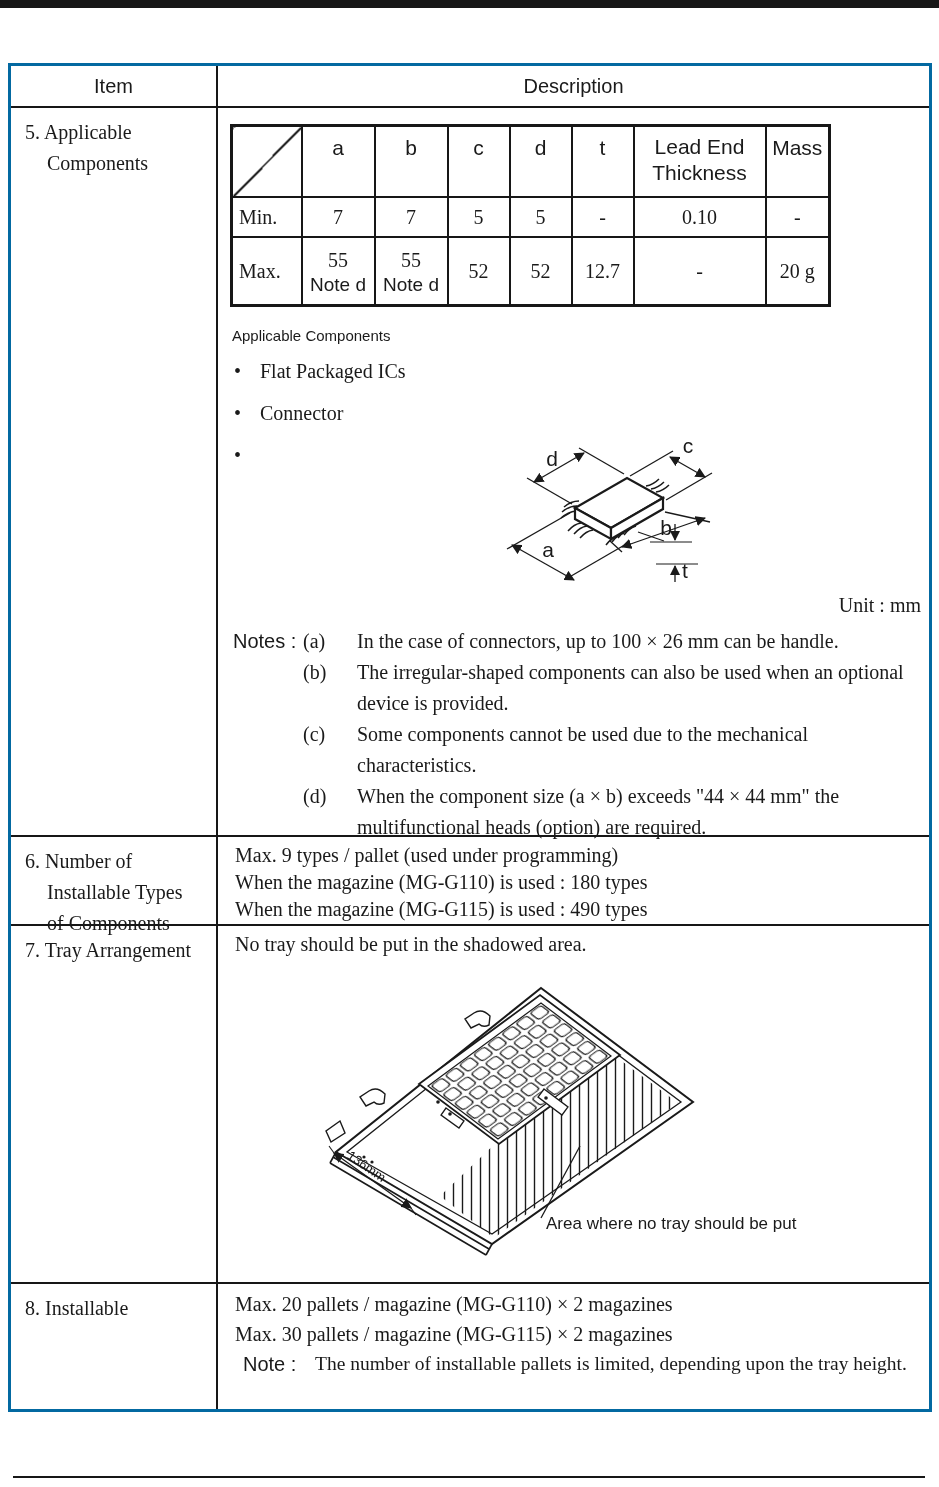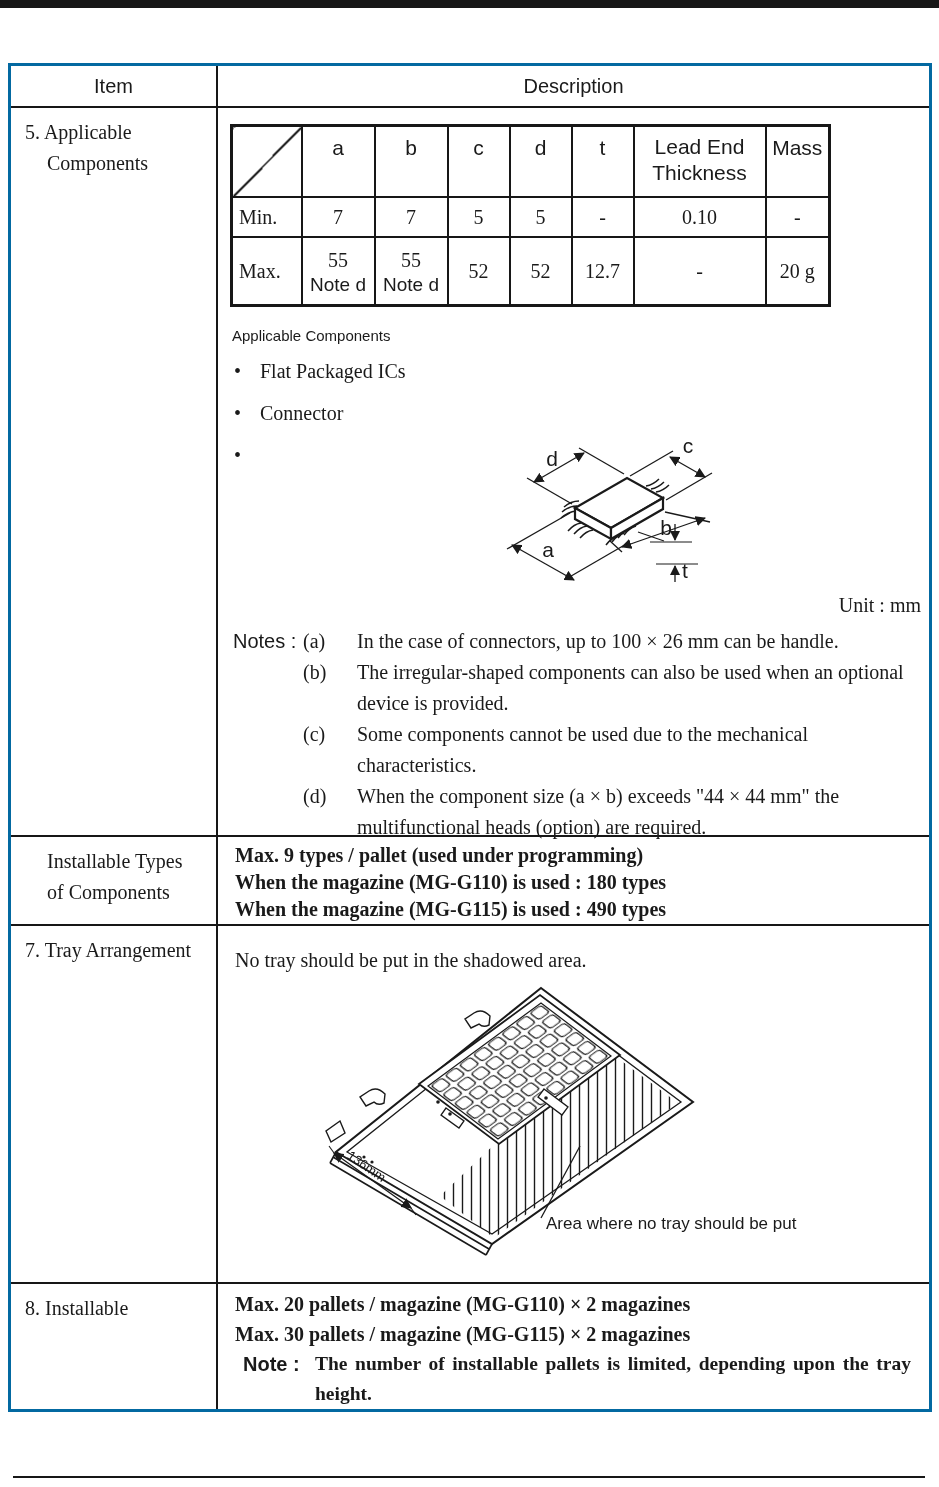--- a/index.html
+++ b/index.html
@@ -52,29 +52,29 @@
 
   .ic-svg { position:absolute; left:242px; top:328px; }
   .unit { position:absolute; top:486px; right:8px; font-size:20px; }
 
   .notes { position:absolute; top:518px; left:15px; display:flex; }
   .notes-label { width:70px; flex:none; font-family:"Liberation Sans", sans-serif; font-size:20px; line-height:31px; }
   .note-row { display:flex; }
   .note-key { width:54px; flex:none; font-size:20px; line-height:31px; }
   .note-text { width:565px; font-size:20px; line-height:31px; }
 
-  .r6-desc, .r8-desc { padding:5px 16px 0 17px;font-weight:bold; }
+  .r6-desc, .r8-desc { padding:5px 16px 0 17px; }
   .r6-desc .dline { font-size:20px; line-height:27px; }
   .r8-desc .dline { font-size:20px; line-height:30px; }
 
   .note8 { display:flex; margin-left:8px; }
   .note8-label { width:72px; flex:none; font-family:"Liberation Sans", sans-serif; font-size:20px; line-height:30px; }
   .note8-text { width:596px; font-size:19.5px; line-height:30px; text-align:justify; }
 
-  .r7-text { padding:23px 0 0 17px; font-size:20px; }
+  .r7-text { padding:7px 0 0 17px; font-size:20px; }
   .tray-svg { position:absolute; left:60px; top:30px; }
 
   svg text { font-family:"Liberation Sans", sans-serif; fill:#1a1a1a; }
   svg .ln { stroke:#1a1a1a; fill:none; }
 </style>
 </head>
 <body>
 
 <div class="top-bar"></div>
 
@@ -238,20 +238,21 @@
             <div class="note-text">When the component size (a × b) exceeds "44 × 44 mm" the multifunctional heads (option) are required.</div>
           </div>
         </div>
       </div>
     </div>
   </div>
 
   <div class="trow r6">
     <div class="cell-item">
       <div class="item-text">
+        <div>6. Number of</div>
         <div class="cont">Installable Types</div>
         <div class="cont">of Components</div>
       </div>
     </div>
     <div class="cell-desc r6-desc">
       <div class="dline">Max. 9 types / pallet (used under programming)</div>
       <div class="dline">When the magazine (MG-G110) is used : 180 types</div>
       <div class="dline">When the magazine (MG-G115) is used : 490 types</div>
     </div>
   </div>

